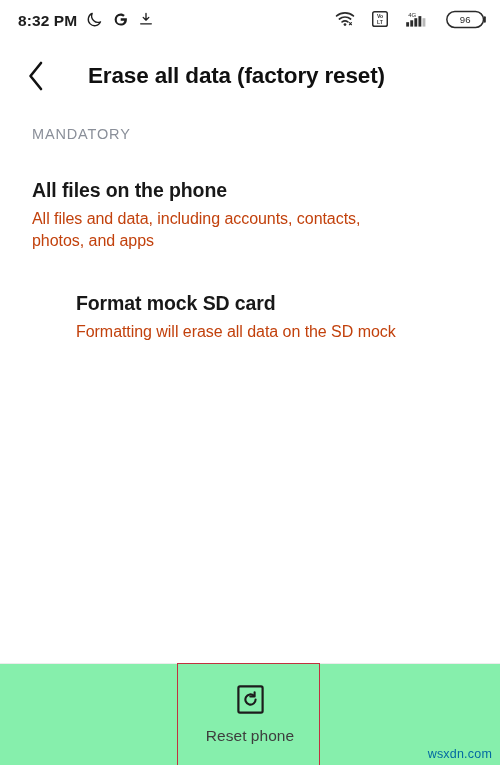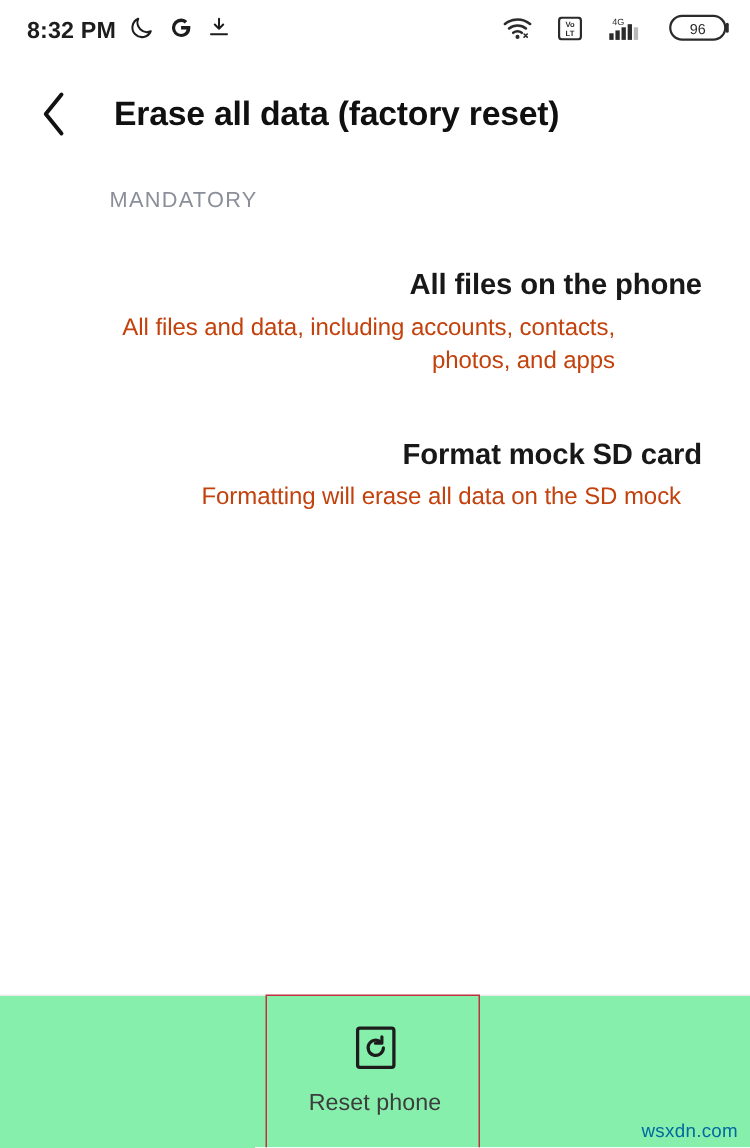--- a/index.html
+++ b/index.html
@@ -41,31 +41,31 @@
   }
   .back-btn{
     width:56px; height:56px;
     display:flex; align-items:center; justify-content:center;
     margin-left:8px;
     cursor:pointer;
   }
   .page-title{
     font-size:22.5px; font-weight:bold;
     color:#101010; letter-spacing:-0.15px;
-    margin-left:12px; white-space:nowrap;
+    margin-left:24px; white-space:nowrap;
   }
 
   
   .content{ position:absolute; top:104px; left:0; width:500px; }
   .section-label{
     padding:22px 0 0 32px;
     font-size:14.5px; letter-spacing:.85px;
-    color:#8a8f99; font-weight:normal;margin-left:41px;
-  }
-  .list{ margin-top:22px;text-align:right; }
+    color:#8a8f99; font-weight:normal;
+  }
+  .list{ margin-top:22px; }
   .list-item{
     padding:14px 32px 14px 32px;
     cursor:pointer;
   }
   .li-title{
     font-size:19.5px; font-weight:bold;
     color:#181818; letter-spacing:-0.1px;
     line-height:1.25;
   }
   .li-sub{

